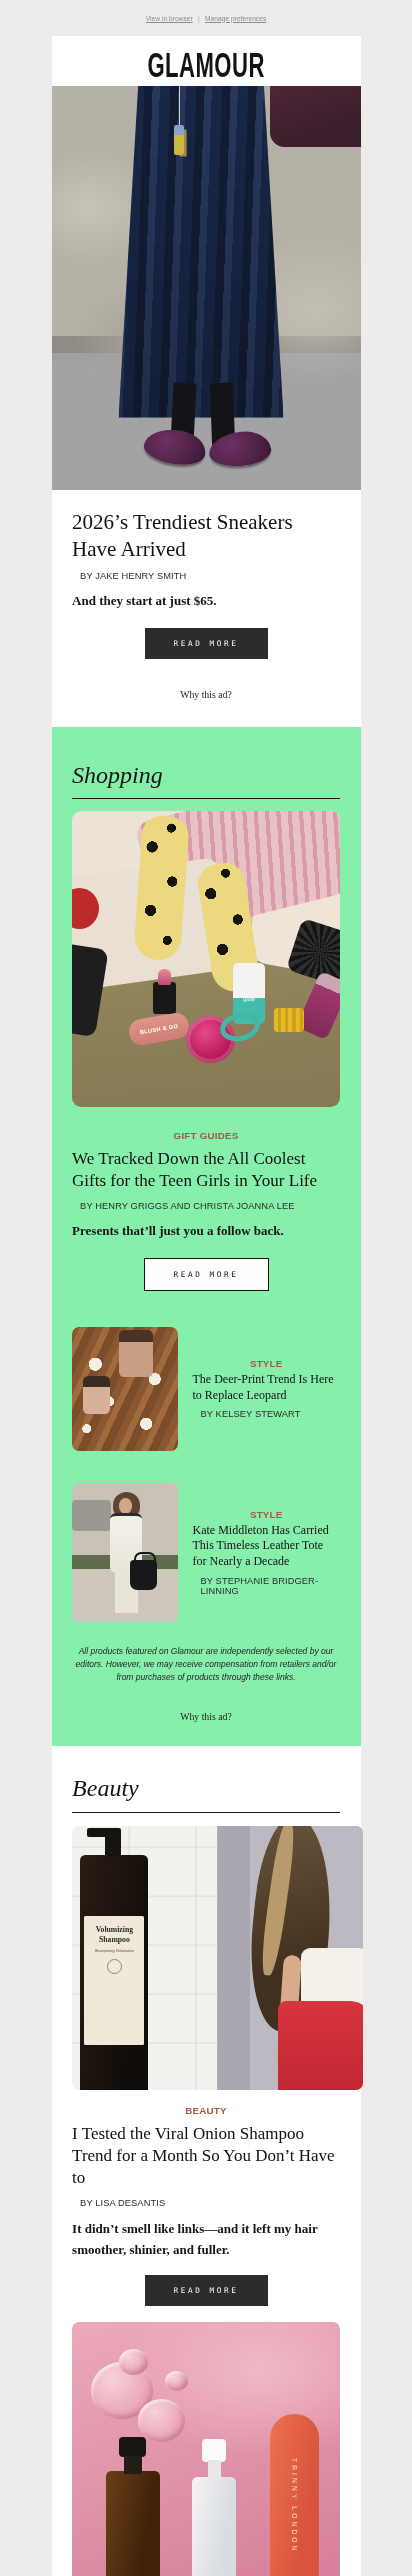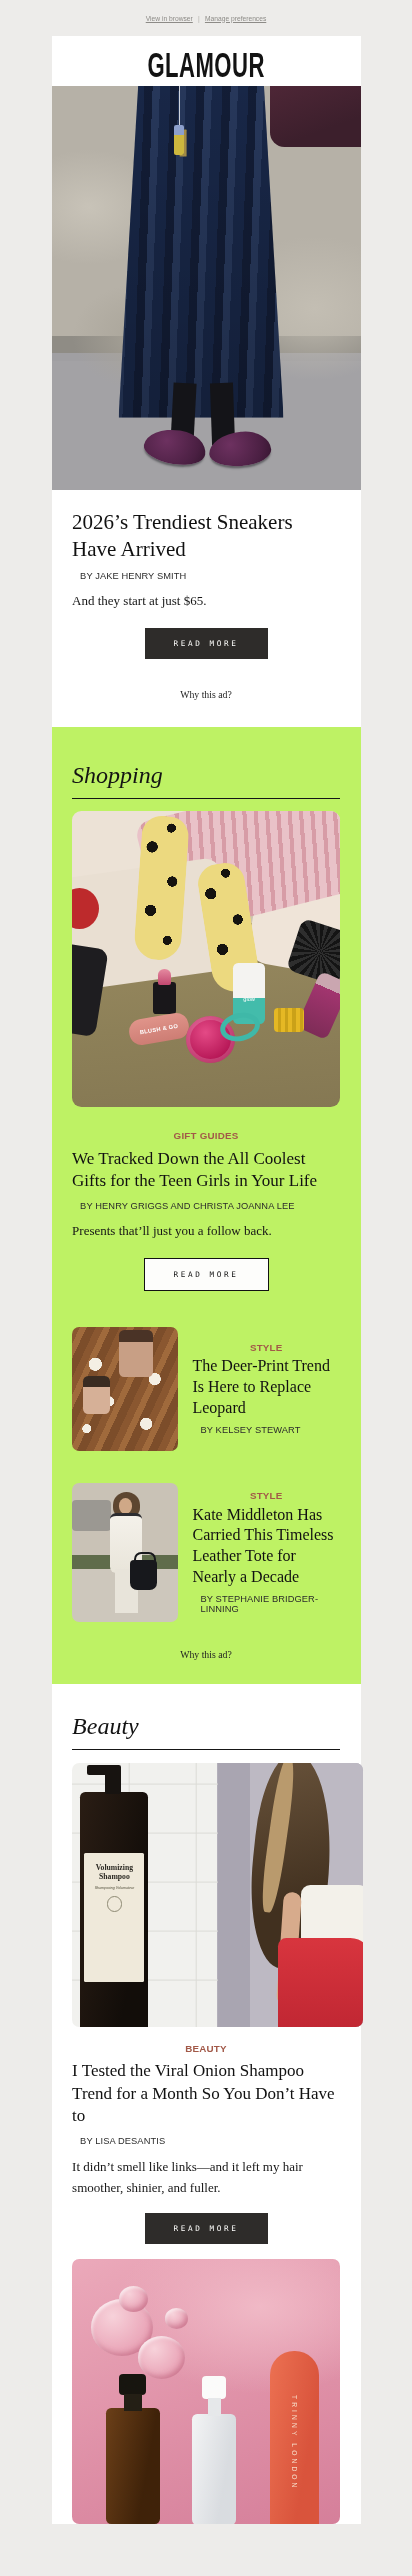--- a/index.html
+++ b/index.html
@@ -41,35 +41,35 @@
   .hero-leg.l2{left:159px;transform:rotate(-2deg);}
   .hero-shoe{position:absolute;width:62px;height:34px;border-radius:55% 45% 48% 52%/60% 60% 42% 42%;
     background:radial-gradient(circle at 35% 35%,#6d3160,#4a1f42 70%,#33152e);box-shadow:0 3.1px 2.1px -1px rgba(40,40,45,.55);}
   .hero-shoe.s1{left:92px;top:344px;transform:rotate(9deg);}
   .hero-shoe.s2{left:157px;top:346px;transform:rotate(-5deg);}
 
   
   .headline{font-family:"Liberation Serif",serif;font-weight:400;color:#111;margin:0;}
   .h-xl{font-size:21px;line-height:1.27;margin-top:19.6px;}
   .h-lg{font-size:17px;line-height:1.32;margin-top:6.2px;}
-  .h-md{font-size:16px;line-height:1.3;margin:3.1px 0 0;}
+  .h-md{font-size:12px;line-height:1.3;margin:3.1px 0 0;}
   .byline{font-size:9.3px;color:#2b2b2b;letter-spacing:0.1px;margin-top:8.2px;padding-left:8px;}
-  .dek{font-family:"Liberation Serif",serif;font-size:13px;color:#161616;margin-top:11.3px;line-height:1.4;}
+  .dek{font-family:"Liberation Serif",serif;font-size:13px;color:#161616;margin-top:11.3px;line-height:1.4;font-weight:bold;}
   .category{font-size:9.8px;font-weight:700;color:#a25948;letter-spacing:0.2px;text-align:center;}
 
   .btn{display:block;width:123px;height:31px;margin:17.5px auto 0;border:0;cursor:pointer;
     font-family:"DejaVu Sans Mono",monospace;font-size:7.7px;letter-spacing:2.6px;
     display:flex;align-items:center;justify-content:center;}
   .btn-dark{background:#2e2c2a;color:#fdfdfb;}
   .btn-outline{background:#fdfdfb;color:#121212;border:1px solid #121212;}
 
   .why-ad{font-family:"Liberation Serif",serif;font-size:9.8px;color:#222;text-align:center;cursor:pointer;}
 
   
-  .sec-shopping{background:#bef264;}
+  .sec-shopping{background:#86efac;}
   .sec-head{font-family:"Liberation Serif",serif;font-style:italic;font-weight:400;
     font-size:24px;color:#131313;margin:0;padding-top:35px;}
   .rule{height:1px;background:#161616;margin-top:9.3px;}
 
   .round-img{border-radius:9.3px;overflow:hidden;position:relative;}
 
   
   .gift-img{width:268px;height:296px;margin-top:12.4px;background:
      linear-gradient(175deg,#ece2d6 0 34%, #cfc4ae 34% 40%, #97895f 40%, #8d8058 70%, #857853 100%);}
   .gift-sheet{position:absolute;left:-15.5px;top:57px;width:170px;height:113px;background:#e9dfd2;
@@ -266,20 +266,21 @@
             <div class="kate-pants"></div>
             <div class="kate-tote"></div>
           </div>
           <div>
             <div class="category">STYLE</div>
             <h3 class="headline h-md">Kate Middleton Has Carried This Timeless Leather Tote for Nearly a Decade</h3>
             <div class="byline" style="margin-top:6.2px;">BY STEPHANIE BRIDGER-LINNING</div>
           </div>
         </div>
 
+        <div class="disclaimer">All products featured on Glamour are independently selected by our editors. However, we may receive compensation from retailers and/or from purchases of products through these links.</div>
         <div class="why-ad" style="margin-top:27px;padding-bottom:24px;">Why this ad?</div>
       </div>
     </div>
 
     <div>
       <div class="inner">
         <h2 class="sec-head" style="padding-top:29px;">Beauty</h2>
         <div class="rule"></div>
 
         <div class="round-img shampoo-img" style="border-radius:7.2px;">

